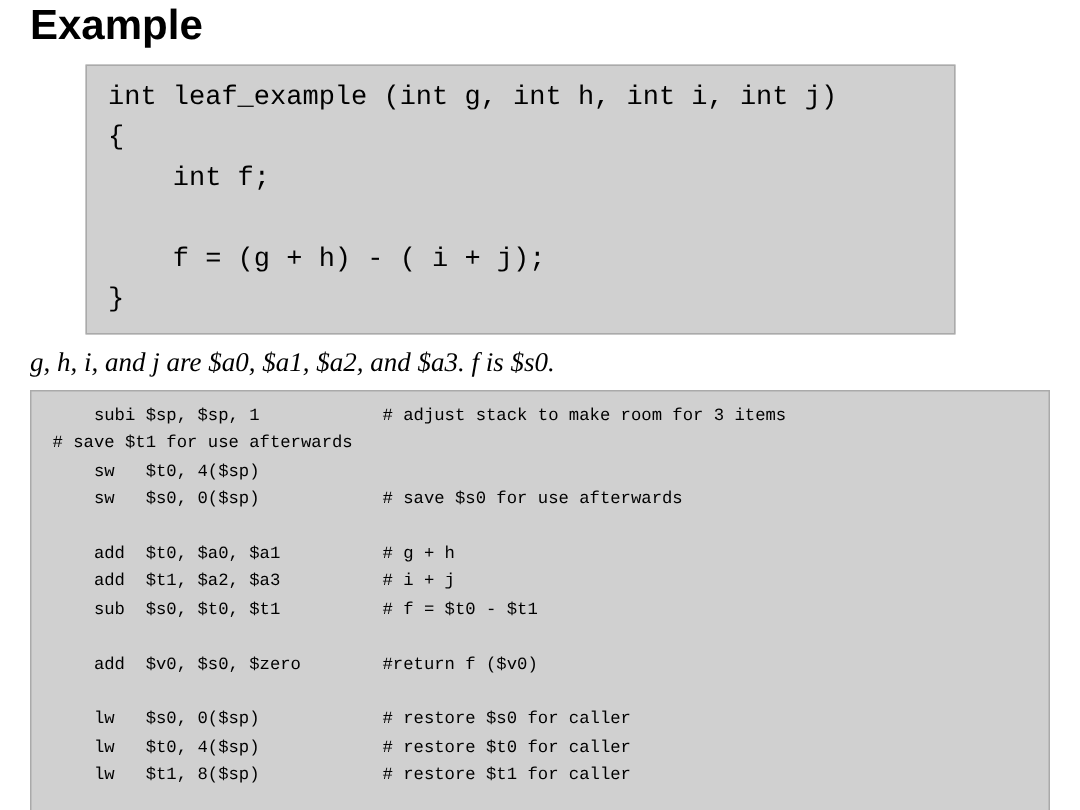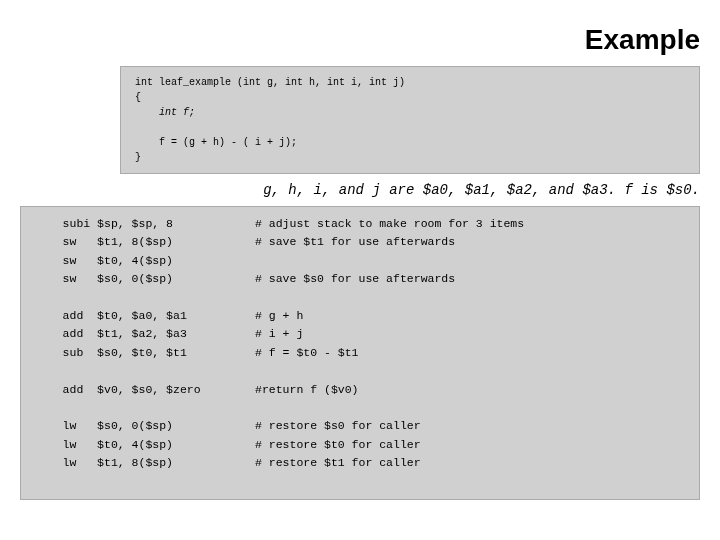--- a/index.html
+++ b/index.html
@@ -8,45 +8,46 @@
       font-family: Arial, Helvetica, sans-serif;
       width: 720px;
       height: 540px;
       overflow: hidden;
     }
     .page {
       width: 720px;
       height: 540px;
       display: flex;
       flex-direction: column;
-      align-items: flex-end;
-      padding: 24px 20px;
+      align-items: flex-start;
+      padding: 1px 20px;
     }
     .title {
       font-size: 28px;
       font-weight: bold;
       text-align: center;
       margin-bottom: 10px;
     }
     .code-box {
       background: #d0d0d0;
       border: 1px solid #aaa;
       width: 580px;
       padding: 8px 14px;
       font-family: 'Courier New', Courier, monospace;
-      font-size: 10px;
+      font-size: 18px;
       line-height: 1.5;
       margin-bottom: 8px;
+      margin-left: 37px;
     }
     .caption {
-      font-size: 14px;
+      font-size: 18px;
       font-style: italic;
       text-align: center;
       margin-bottom: 8px;
-      font-family: Liberation Mono, monospace;
+      font-family: Liberation Serif, serif;
     }
     .asm-box {
       background: #d0d0d0;
       border: 1px solid #aaa;
       width: 680px;
       padding: 8px 14px;
       font-family: 'Courier New', Courier, monospace;
       font-size: 11.5px;
       line-height: 1.6;
     }
@@ -64,33 +65,33 @@
 </head>
 <body>
 
 <div class="page">
   <div class="title">Example</div>
 
   <div class="code-box">
     <div id="c-code-lines">
         <div style="white-space: pre;">int leaf_example (int g, int h, int i, int j)</div>
         <div style="white-space: pre;">{</div>
-        <div style="white-space: pre; font-style: italic;">    int f;</div>
+        <div style="white-space: pre;">    int f;</div>
         <div style="white-space: pre;">&nbsp;</div>
         <div style="white-space: pre;">    f = (g + h) - ( i + j);</div>
         <div style="white-space: pre;">}</div>
       </div>
   </div>
 
   <div class="caption">g, h, i, and j are $a0, $a1, $a2, and $a3.  f is $s0.</div>
 
   <div class="asm-box">
     <div id="asm-code-lines">
-        <div class="asm-line"><span class="asm-code">    subi $sp, $sp, 8</span><span class="asm-comment"># adjust stack to make room for 3 items</span></div>
-        <div class="asm-line"><span class="asm-code">    sw   $t1, 8($sp)</span><span class="asm-comment"># save $t1 for use afterwards</span></div>
+        <div class="asm-line"><span class="asm-code">    subi $sp, $sp, 1</span><span class="asm-comment"># adjust stack to make room for 3 items</span></div>
+        <div class="asm-line"><span class="asm-comment"># save $t1 for use afterwards</span></div>
         <div class="asm-line"><span class="asm-code">    sw   $t0, 4($sp)</span></div>
         <div class="asm-line"><span class="asm-code">    sw   $s0, 0($sp)</span><span class="asm-comment"># save $s0 for use afterwards</span></div>
         <div class="asm-line" style="height: 1.6em;"></div>
         <div class="asm-line"><span class="asm-code">    add  $t0, $a0, $a1</span><span class="asm-comment"># g + h</span></div>
         <div class="asm-line"><span class="asm-code">    add  $t1, $a2, $a3</span><span class="asm-comment"># i + j</span></div>
         <div class="asm-line"><span class="asm-code">    sub  $s0, $t0, $t1</span><span class="asm-comment"># f = $t0 - $t1</span></div>
         <div class="asm-line" style="height: 1.6em;"></div>
         <div class="asm-line"><span class="asm-code">    add  $v0, $s0, $zero</span><span class="asm-comment">#return f ($v0)</span></div>
         <div class="asm-line" style="height: 1.6em;"></div>
         <div class="asm-line"><span class="asm-code">    lw   $s0, 0($sp)</span><span class="asm-comment"># restore $s0 for caller</span></div>

